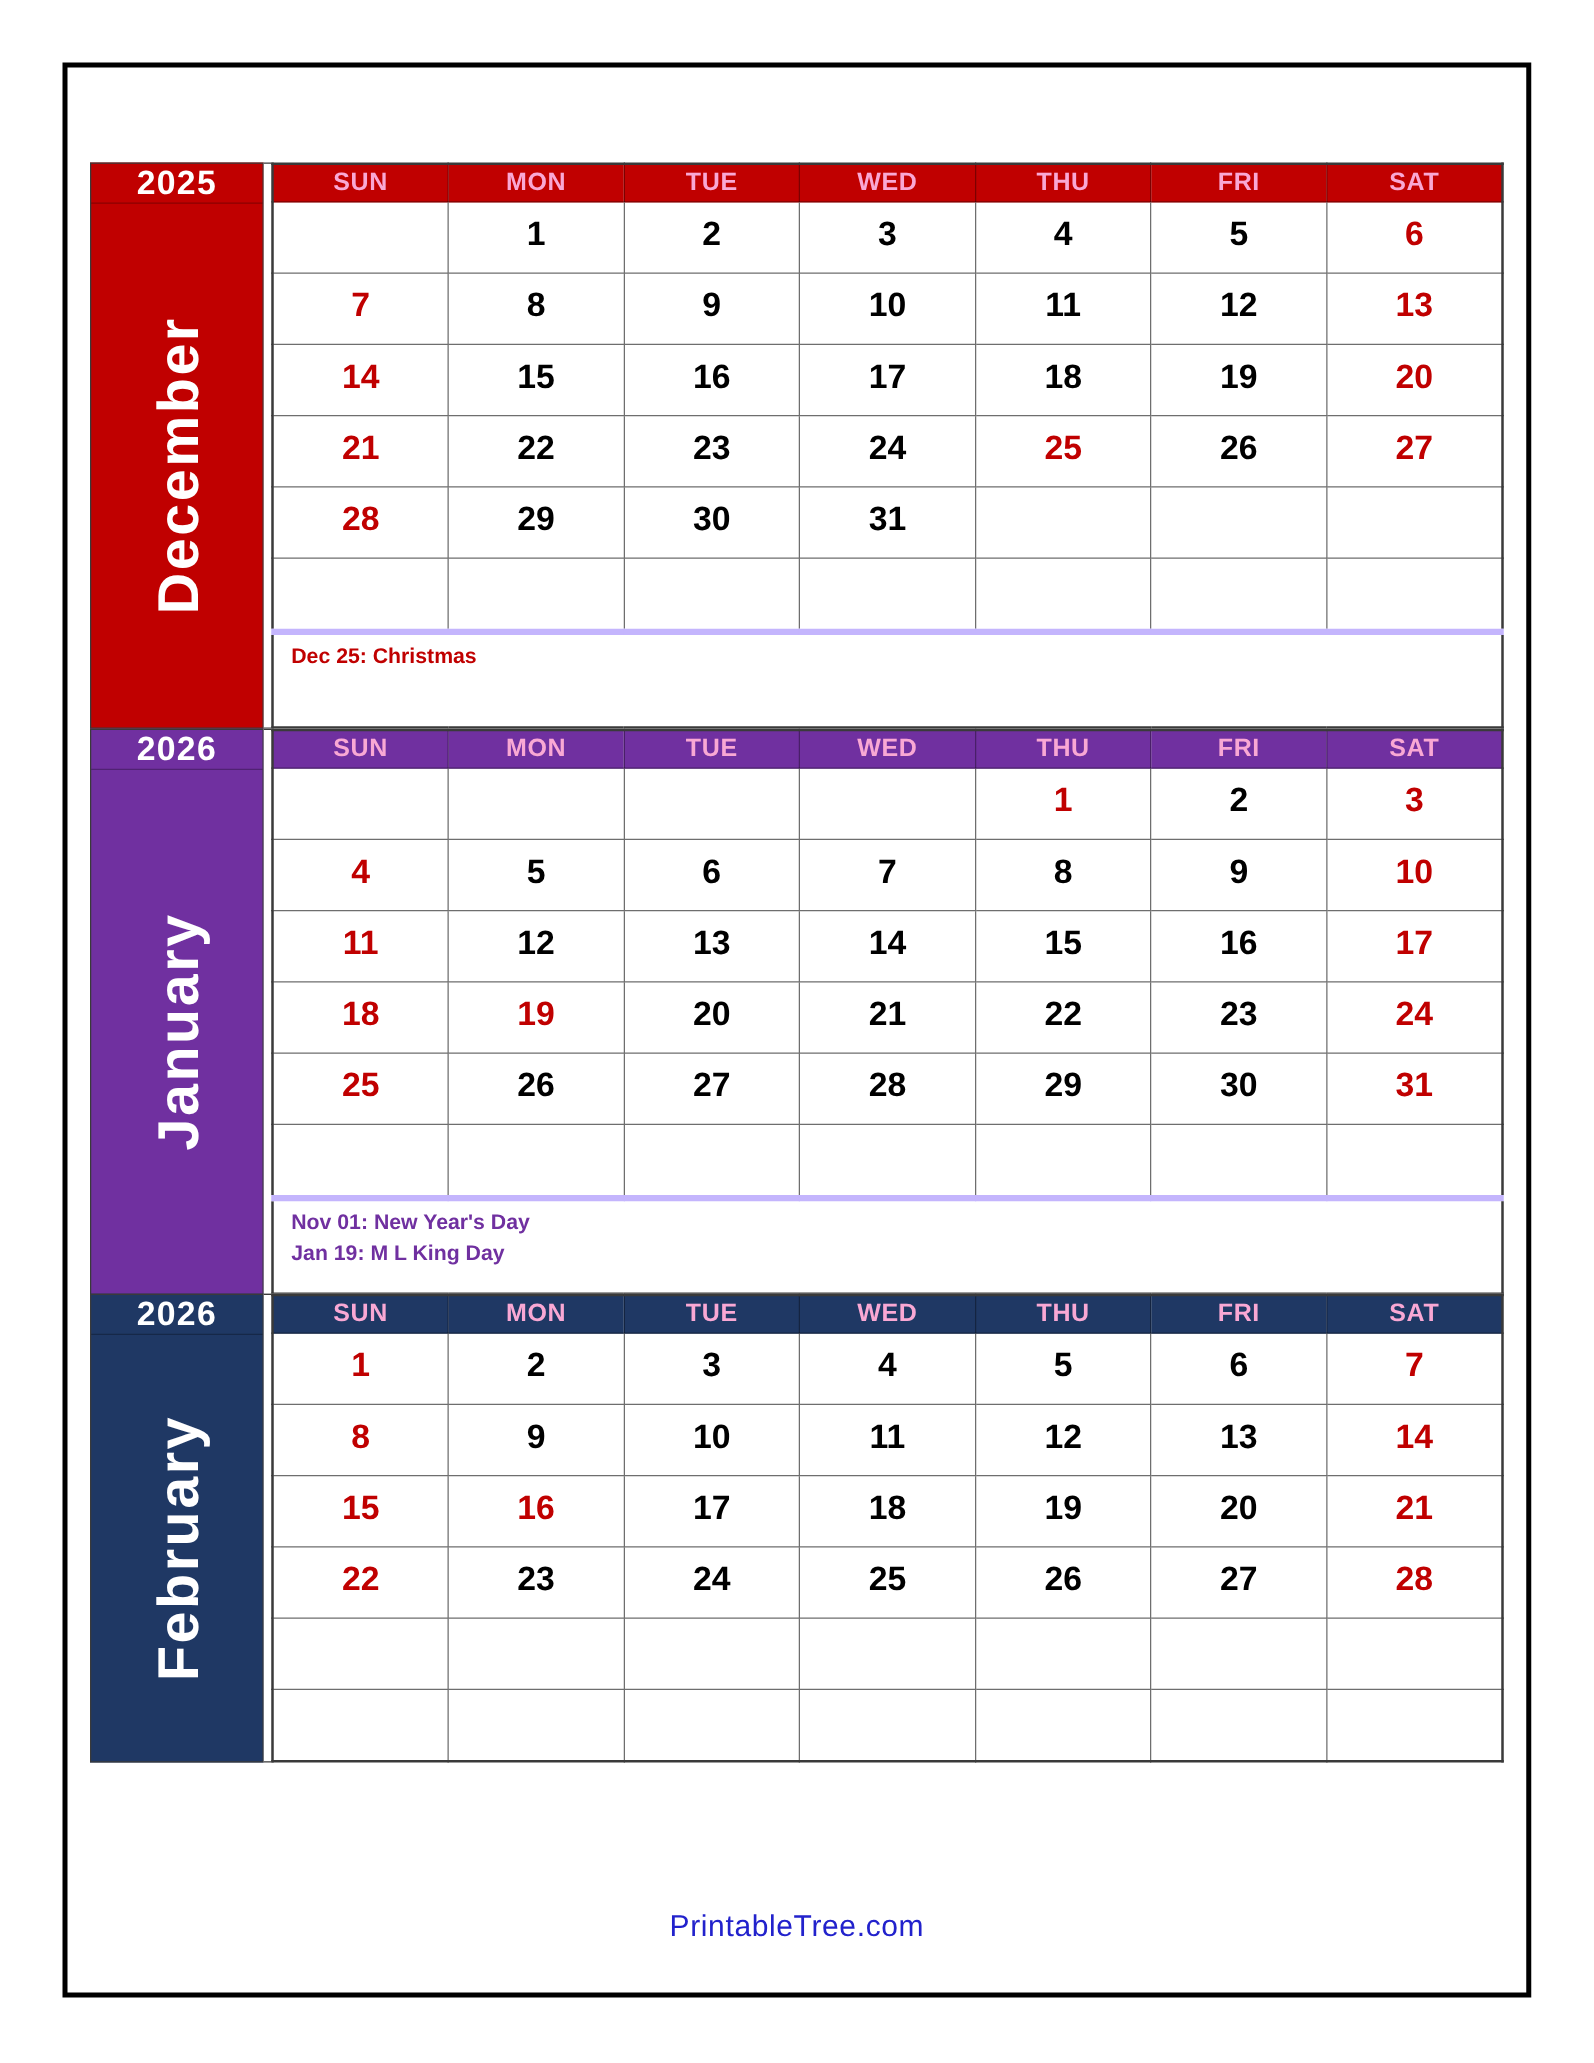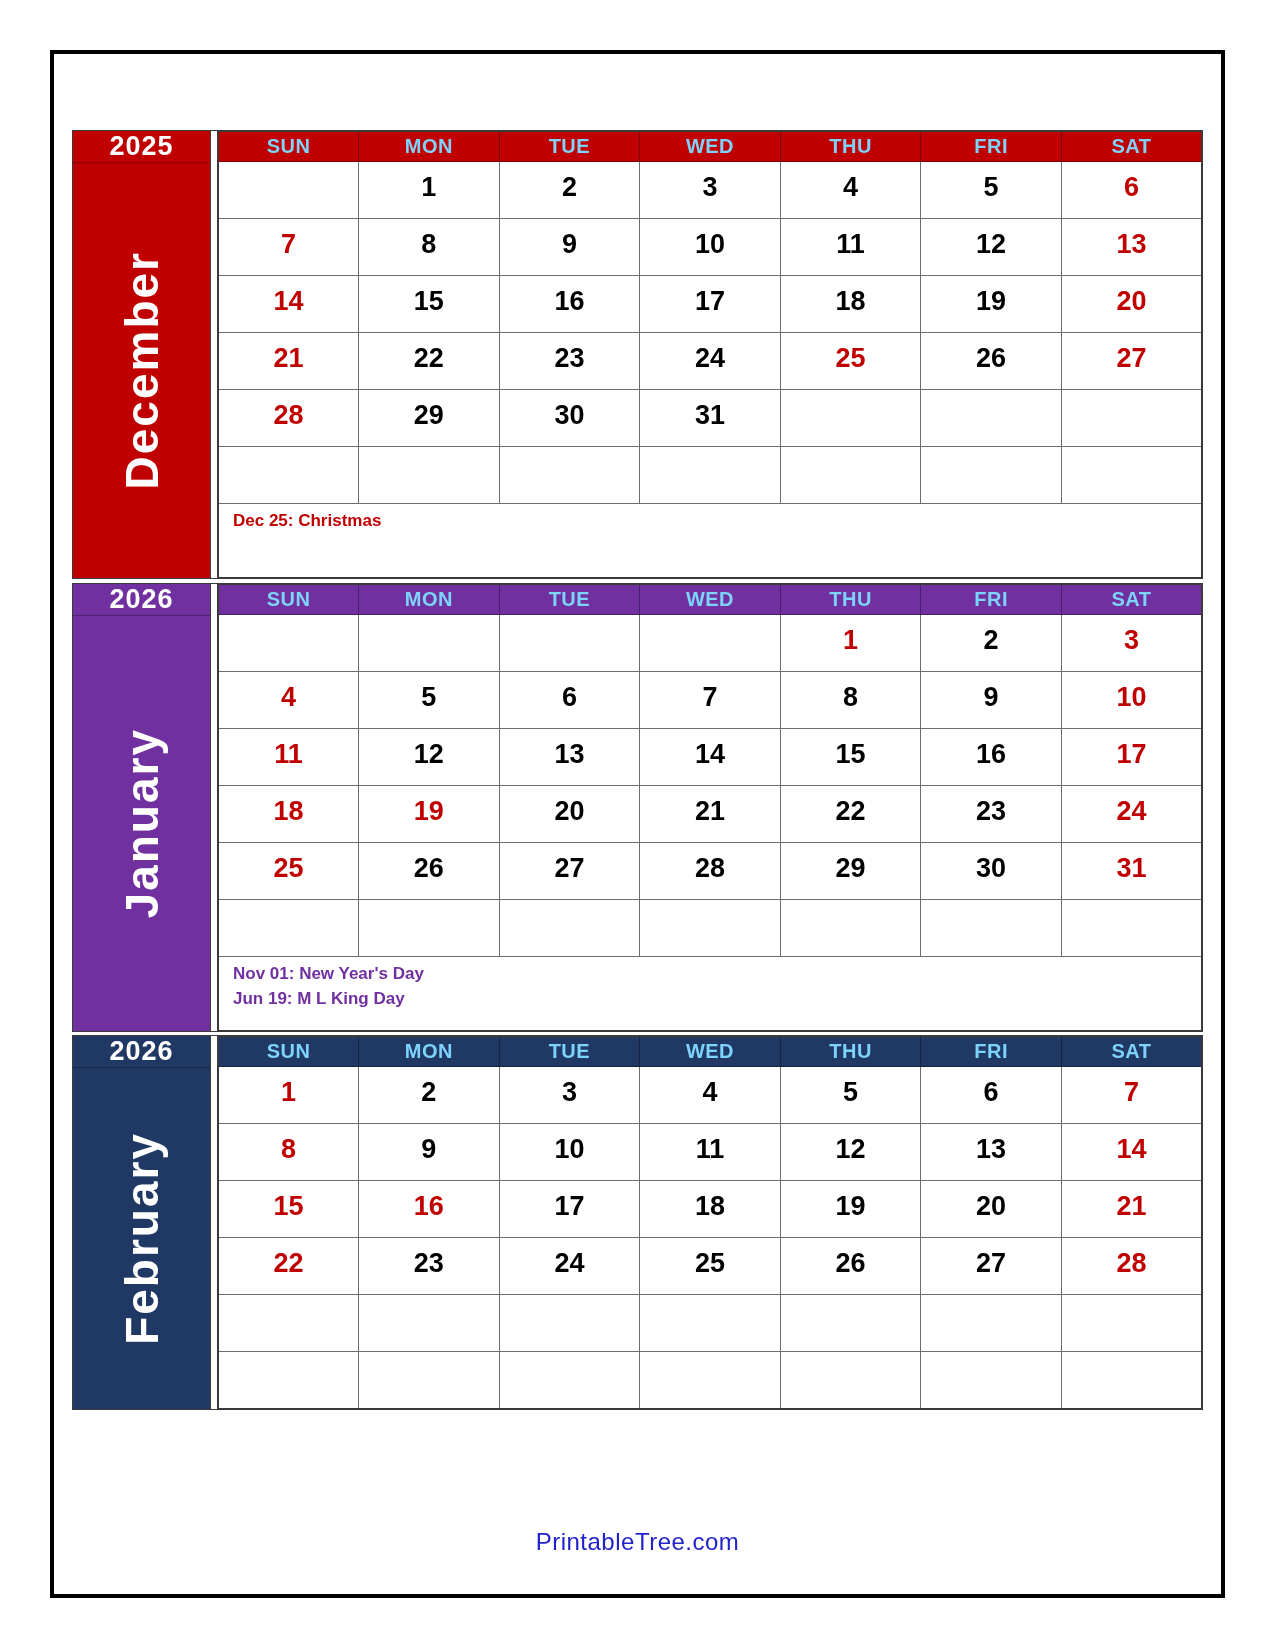--- a/index.html
+++ b/index.html
@@ -33,31 +33,31 @@
   }
 
   .gutter { width:6px; background:#ffffff; border-top:1px solid #3a3a3a; border-bottom:1px solid #3a3a3a; }
 
   
   table.cal {
     border-collapse:collapse; table-layout:fixed; width:986px;
     border:2px solid #3a3a3a; background:#ffffff;
   }
   table.cal th {
-    background:var(--accent); color:#7dd3fc; font-size:20px; font-weight:bold;
+    background:var(--accent); color:#f9a8d4; font-size:20px; font-weight:bold;
     height:29px; border:1px solid rgba(0,0,0,0.35); letter-spacing:0.5px; padding:0;
   }
   table.cal td.date {
     border:1px solid #6e6e6e; height:50px; padding:0 0 6px 0;
     text-align:center; vertical-align:middle;
     font-size:27px; font-weight:bold; color:#000000;
   }
   table.cal td.date.red { color:var(--red-date, #C00000); }
   table.cal tr.holiday td {
-    border:none; border-top:1px solid #c4b5fd;
+    border:none; border-top:5px solid #c4b5fd;
     height:52px; vertical-align:top; text-align:left;
     padding:5px 0 16px 14px; color:var(--accent);
     font-size:17px; font-weight:bold; line-height:1.45;
   }
 
   .footer { position:absolute; left:0; top:1474px; width:100%; text-align:center; }
   .footer a { font-size:24px; letter-spacing:0.5px; cursor:pointer; }
 </style>
 </head>
 <body>
@@ -220,21 +220,21 @@
               <td class="date"></td>
               <td class="date"></td>
               <td class="date"></td>
               <td class="date"></td>
               <td class="date"></td>
               <td class="date"></td>
             </tr>
             <tr class="holiday">
               <td colspan="7">
                 <div>Nov 01: New Year's Day</div>
-                <div>Jun 19: M L King Day</div>
+                <div>Jan 19: M L King Day</div>
               </td>
             </tr>
           </tbody>
       </table>
     </section>
 
     <section class="month m2" style="--accent: #1F3864;">
       <div class="side">
         <div class="year">2026</div>
         <div class="mname">

